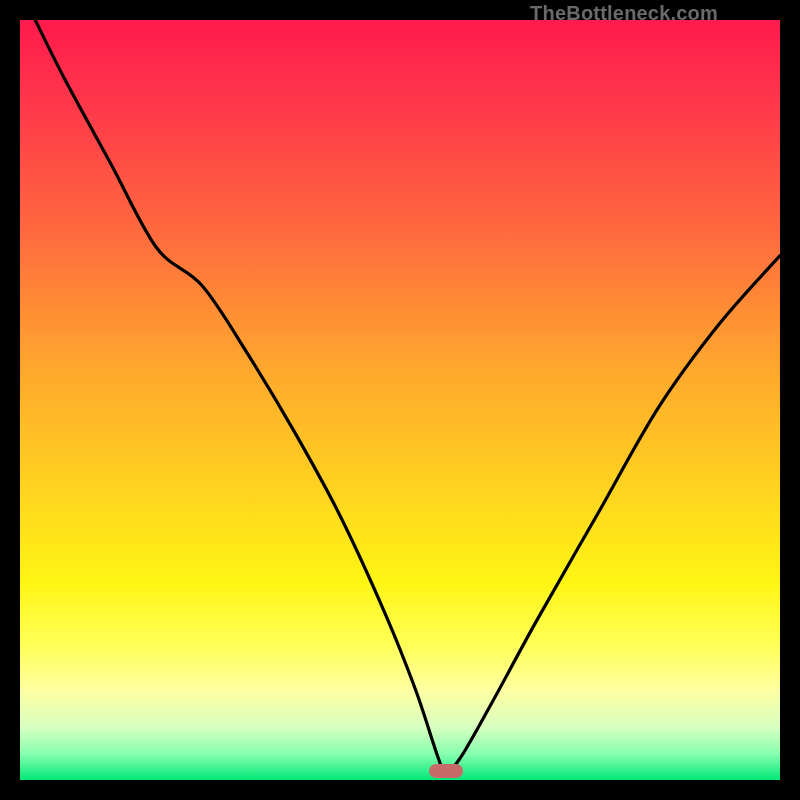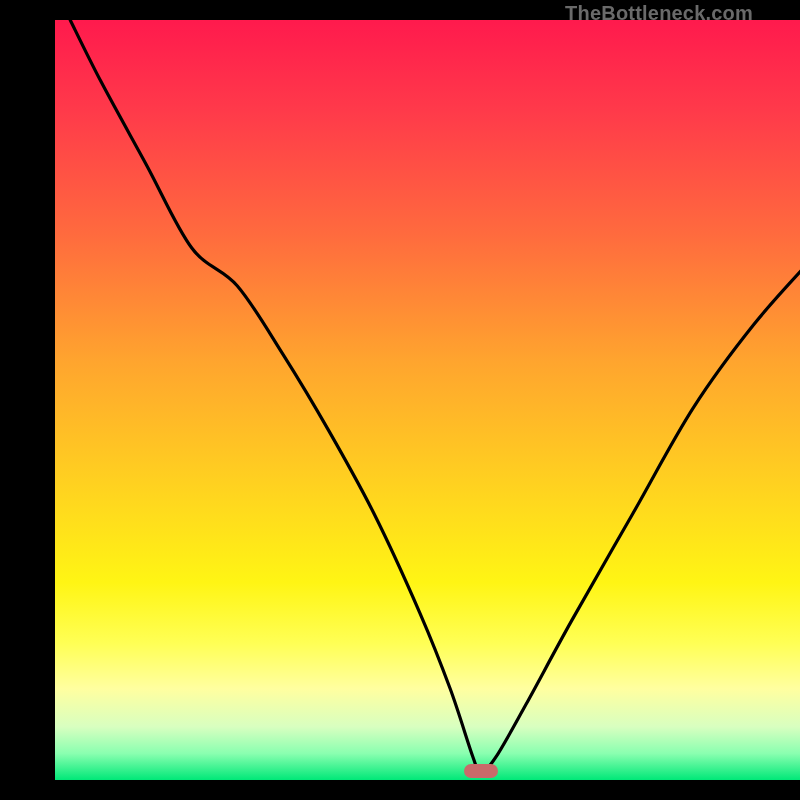--- a/index.html
+++ b/index.html
@@ -1,17 +1,17 @@
 <!DOCTYPE html>
 <html><head>
 <meta charset="utf-8">
 <style>
   * { margin: 0; padding: 0; box-sizing: border-box; }
   body { width: 800px; height: 800px; background: #000; position: relative; overflow: hidden; }
-  .frame { position: absolute; top: 0; left: 0; width: 740px; height: 800px; background: #000; margin-left: 35px; }
+  .frame { position: absolute; top: 0; left: 0; width: 740px; height: 800px; background: #000; }
   .plot-area { position: absolute; top: 20px; left: 20px; width: 760px; height: 760px; overflow: hidden; }
   .gradient-bg { position: absolute; top: 0; left: 0; width: 100%; height: 100%; }
   .watermark { position: absolute; top: 2px; right: 22px; font-family: Arial, sans-serif; font-size: 20px; font-weight: bold; color: #6a6a6a; letter-spacing: 0.2px; }
   .curve-svg { position: absolute; top: 0; left: 0; width: 100%; height: 100%; }
   .minimum-marker { position: absolute; background: #c96a6a; border-radius: 7px; height: 14px; }
 </style>
 </head>
 <body>
 
 <div class="frame">

